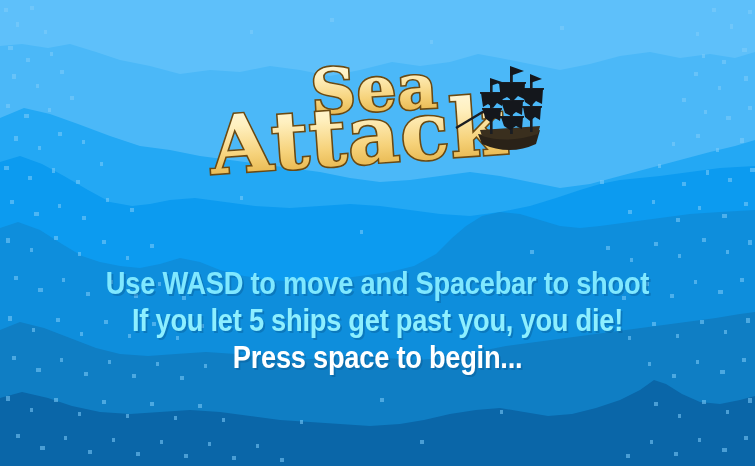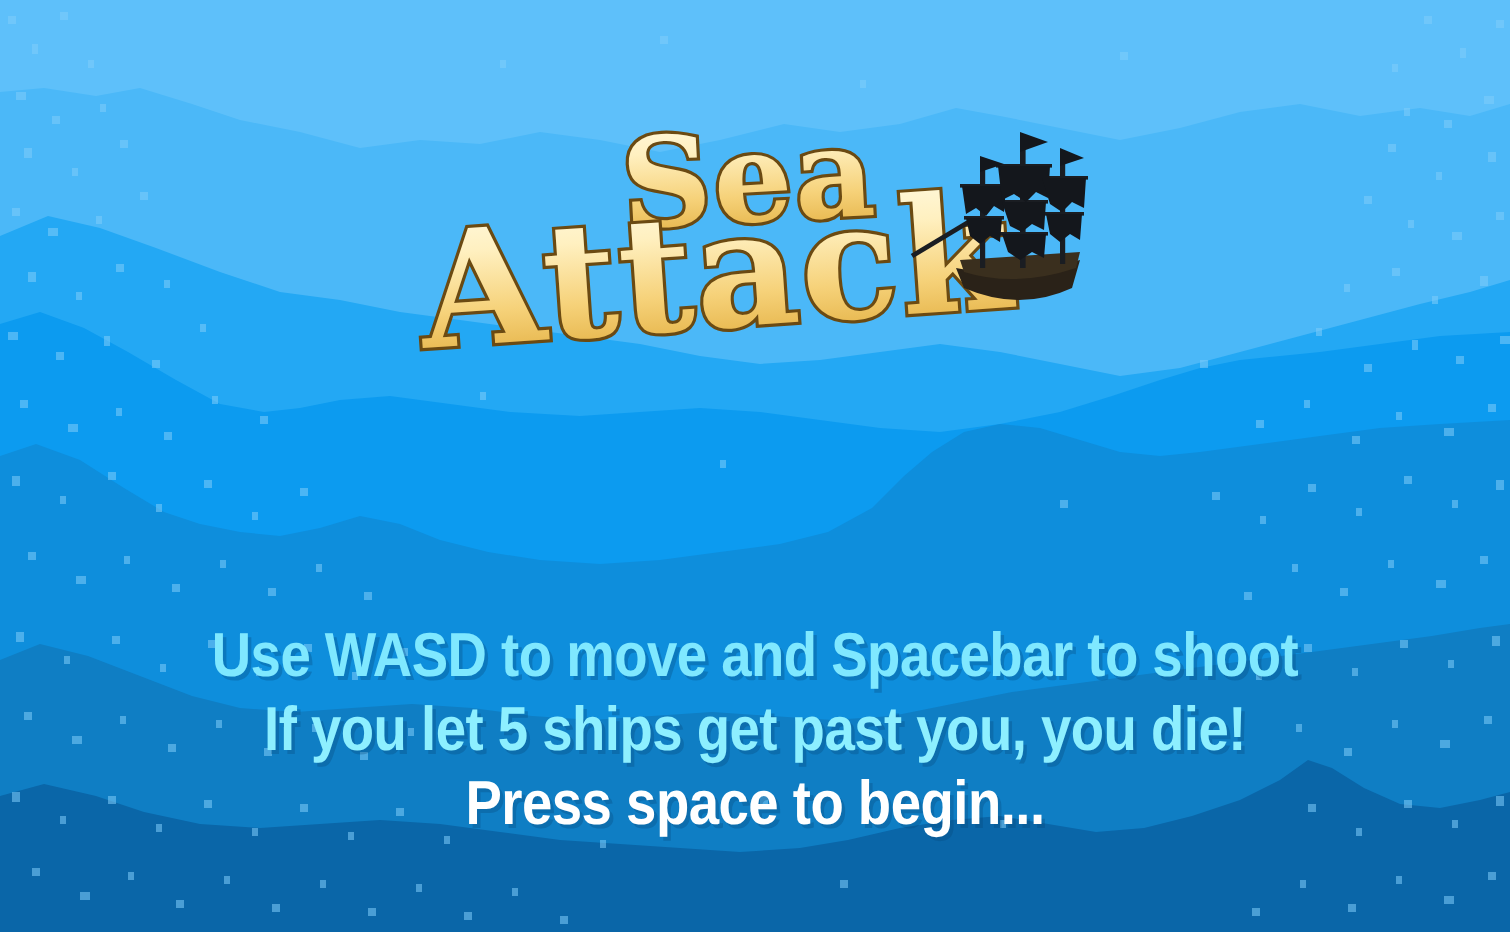--- a/index.html
+++ b/index.html
@@ -64,21 +64,20 @@
   }
 
   
   #instructions {
     position: absolute;
     left: 0;
     top: 268px;
     width: 100%;
     text-align: center;
     line-height: 1.0;
-    margin-top: 44px;
   }
   .instr-line {
     display: block;
     font-family: "Liberation Sans Narrow", "Liberation Sans", sans-serif;
     font-weight: bold;
     font-size: 31px;
     letter-spacing: -0.3px;
     transform: scaleX(0.88);
     margin: 0 0 6px 0;
     white-space: nowrap;

